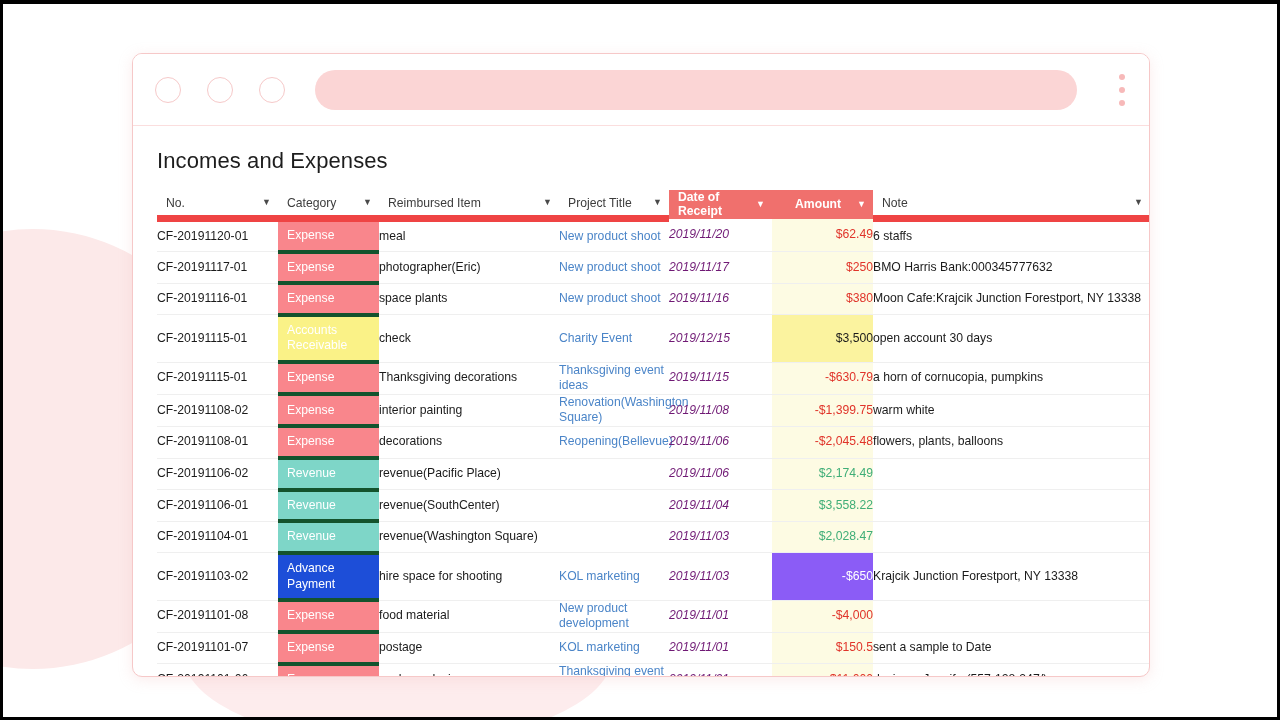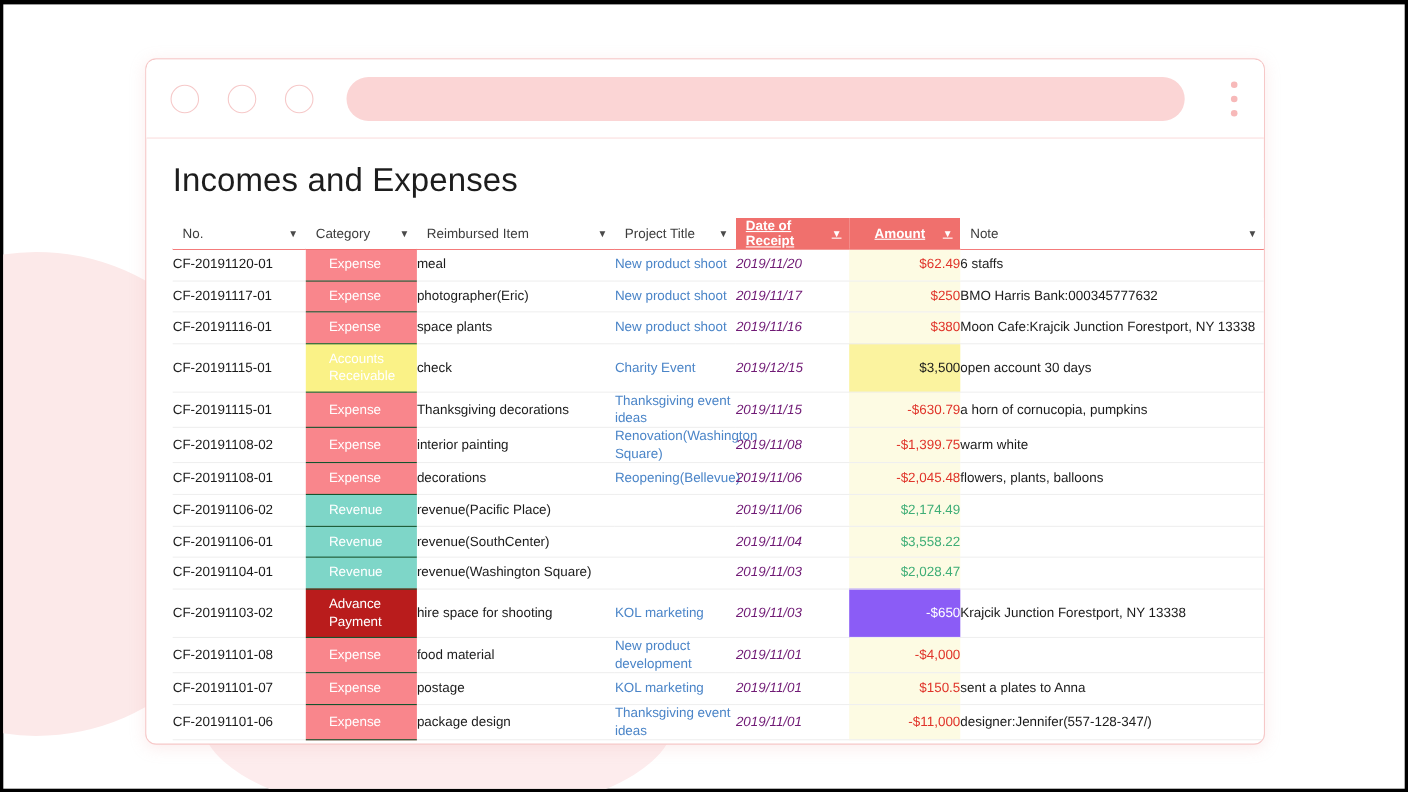--- a/index.html
+++ b/index.html
@@ -81,21 +81,21 @@
     background: #f7b9b9;
   }
 
   
   #page {
     padding: 22px 0 0 24px;
     height: calc(100% - 72px);
     overflow: hidden;
   }
   #page-title {
-    font-size: 30px;
+    font-size: 22px;
     color: #1d1d1d;
     font-weight: 400;
     margin-bottom: 16px;
     letter-spacing: 0.1px;
   }
 
   table.grid {
     border-collapse: collapse;
     table-layout: fixed;
     width: 993px;
@@ -105,60 +105,59 @@
   table.grid th, table.grid td {
     padding: 0;
     vertical-align: middle;
   }
   thead th {
     height: 24px;
     font-weight: 400;
     font-size: 12.2px;
     color: #3c3c3c;
     text-align: left;
-    border-bottom: 1px solid #ef4444;
+    border-bottom: 7px solid #ef4444;
     position: relative;
     background: #fff;
   }
   thead th .hdr {
     display: flex; align-items: center;
     justify-content: space-between;
     padding: 0 7px 0 9px;
     height: 100%;
   }
   thead th .caret {
     font-size: 9px;
     color: #4a4a4a;
     line-height: 1;
   }
   thead th.hl {
     background: #f0706d;
     color: #ffffff;
     font-weight: bold;
     border-bottom: 1px solid #f0706d;
-    text-decoration: underline;
   }
   thead th.hl .caret { color: #ffffff; }
   thead th.hl.amount .hdr { justify-content: flex-end; gap: 16px; }
 
   tbody td {
     border-bottom: 1px solid #efefef;
     padding: 6px 9px;
     line-height: 1.28;
     height: 21px;
   }
   tbody tr td.c-no { color: #1b1b1b; }
   tbody td.c-cat {
-    padding: 6px 21px;
+    padding: 6px 9px;
     color: #ffffff;
-    border-bottom: 1px solid #14532d;
+    border-bottom: 4px solid #14532d;
   }
   td.cat-expense { background: #f9868c; color: #ffdede; }
   td.cat-revenue { background: #7ed6c8; color: #1b1b1b; }
-  td.cat-advance { background: #b91c1c; color: #ffffff; }
+  td.cat-advance { background: #1d4ed8; color: #ffffff; }
   td.cat-receivable { background: #faf287; color: #1b1b1b; }
 
   td.c-proj a {
     color: #4b85c8;
     text-decoration: none;
   }
   td.c-date { color: #701a75; font-style: italic; }
   td.c-amt {
     text-align: right;
     background: #fdfbe3;
@@ -360,21 +359,21 @@
               <td class="c-amt">-$4,000</td>
               <td class="c-note"></td>
             </tr>
             <tr>
               <td class="c-no">CF-20191101-07</td>
               <td class="c-cat cat-expense">Expense</td>
               <td class="c-item">postage</td>
               <td class="c-proj"><a href="#">KOL marketing</a></td>
               <td class="c-date">2019/11/01</td>
               <td class="c-amt">$150.5</td>
-              <td class="c-note">sent a plates to Anna</td>
+              <td class="c-note">sent a sample to Date</td>
             </tr>
             <tr>
               <td class="c-no">CF-20191101-06</td>
               <td class="c-cat cat-expense">Expense</td>
               <td class="c-item">package design</td>
               <td class="c-proj"><a href="#">Thanksgiving event ideas</a></td>
               <td class="c-date">2019/11/01</td>
               <td class="c-amt">-$11,000</td>
               <td class="c-note">designer:Jennifer(557-128-347/)</td>
             </tr>

